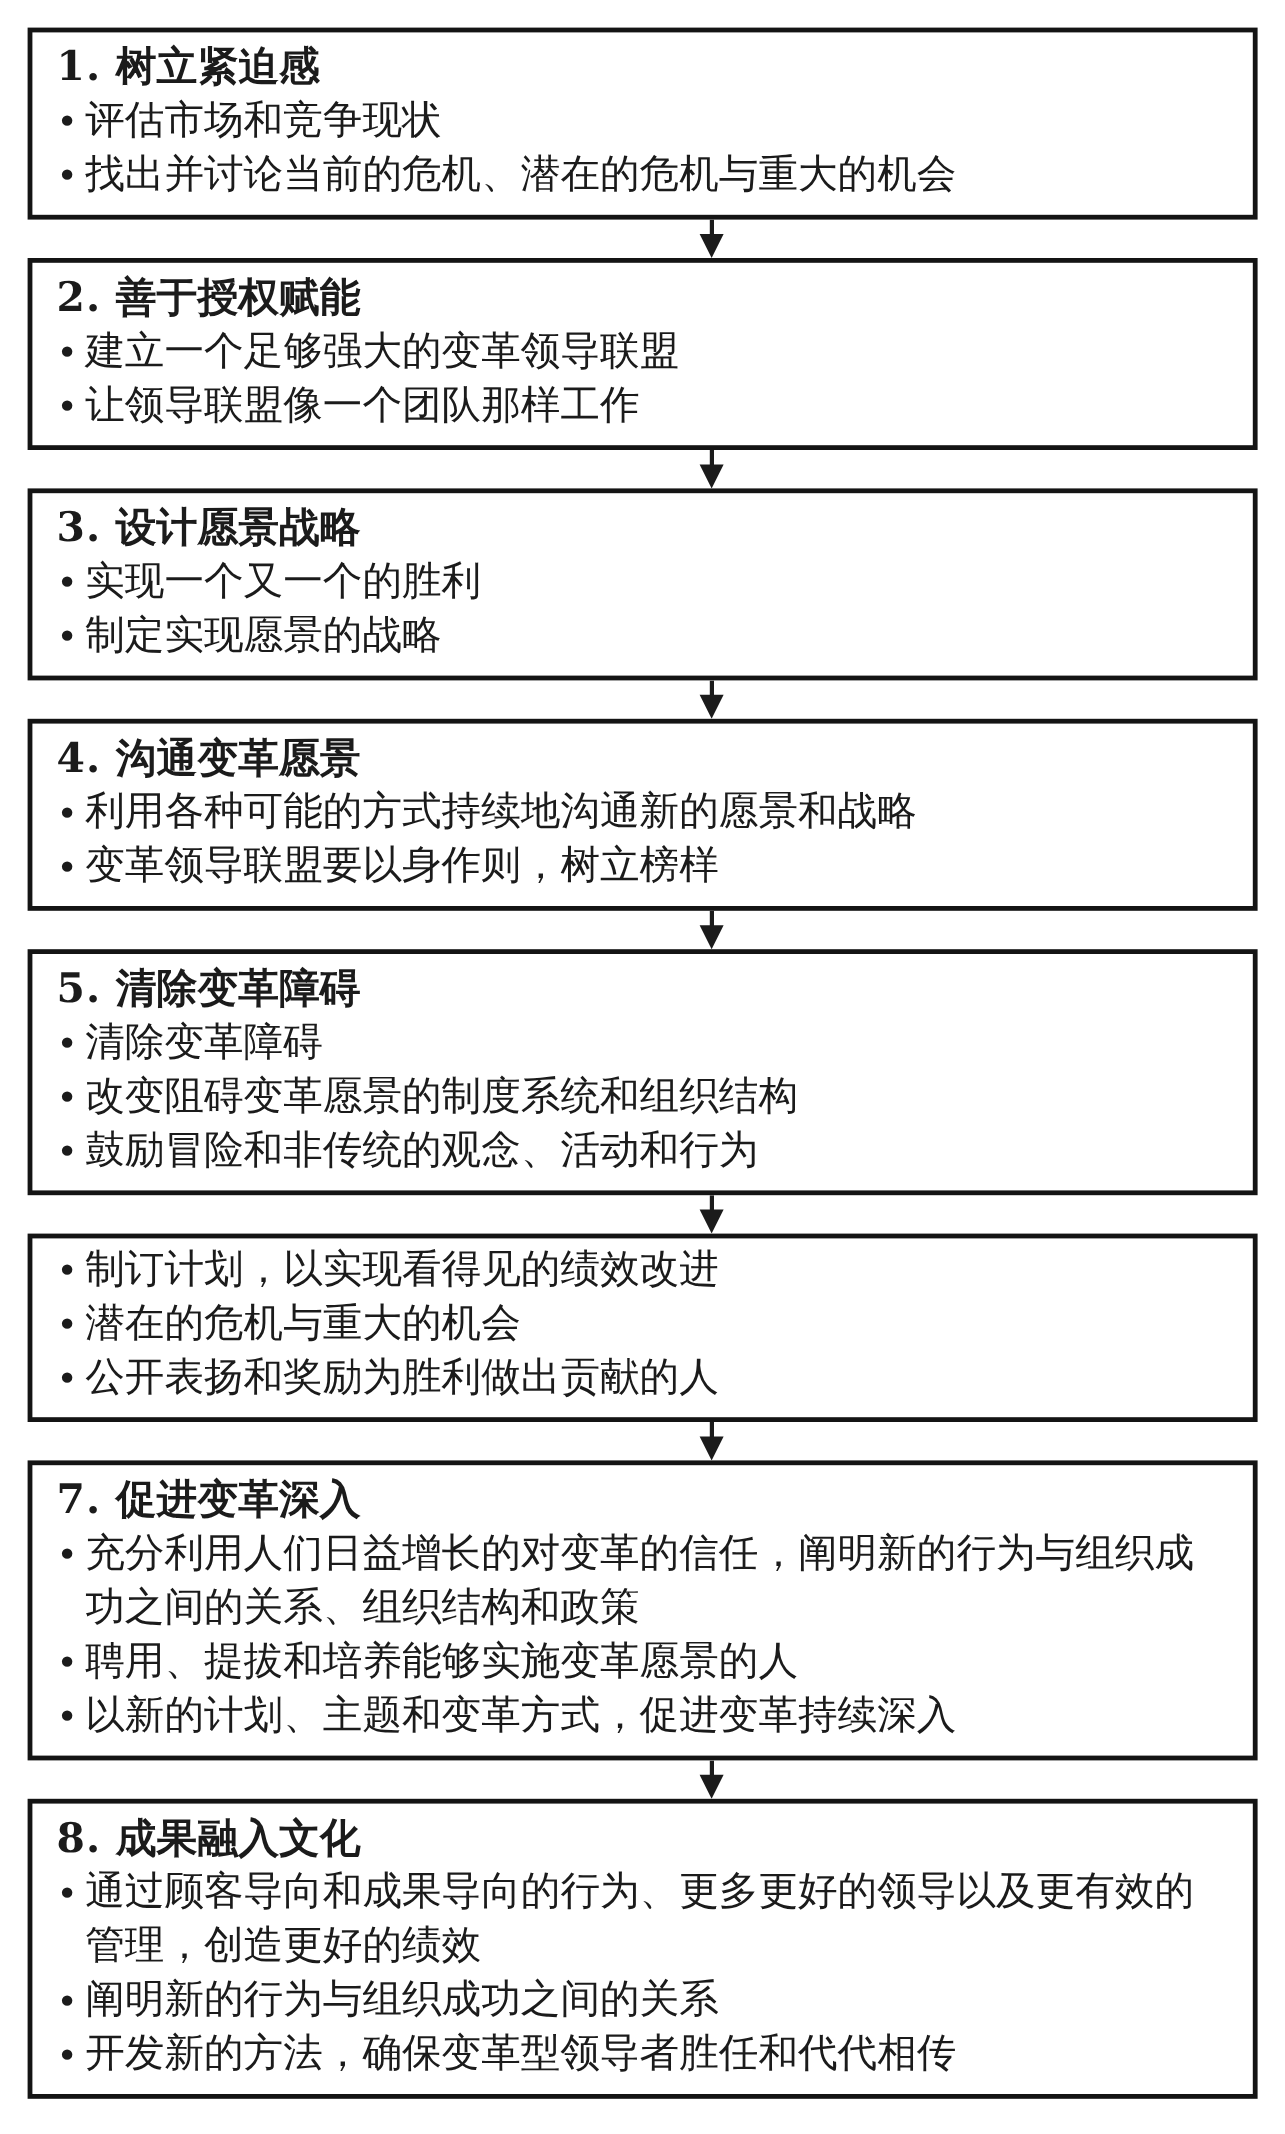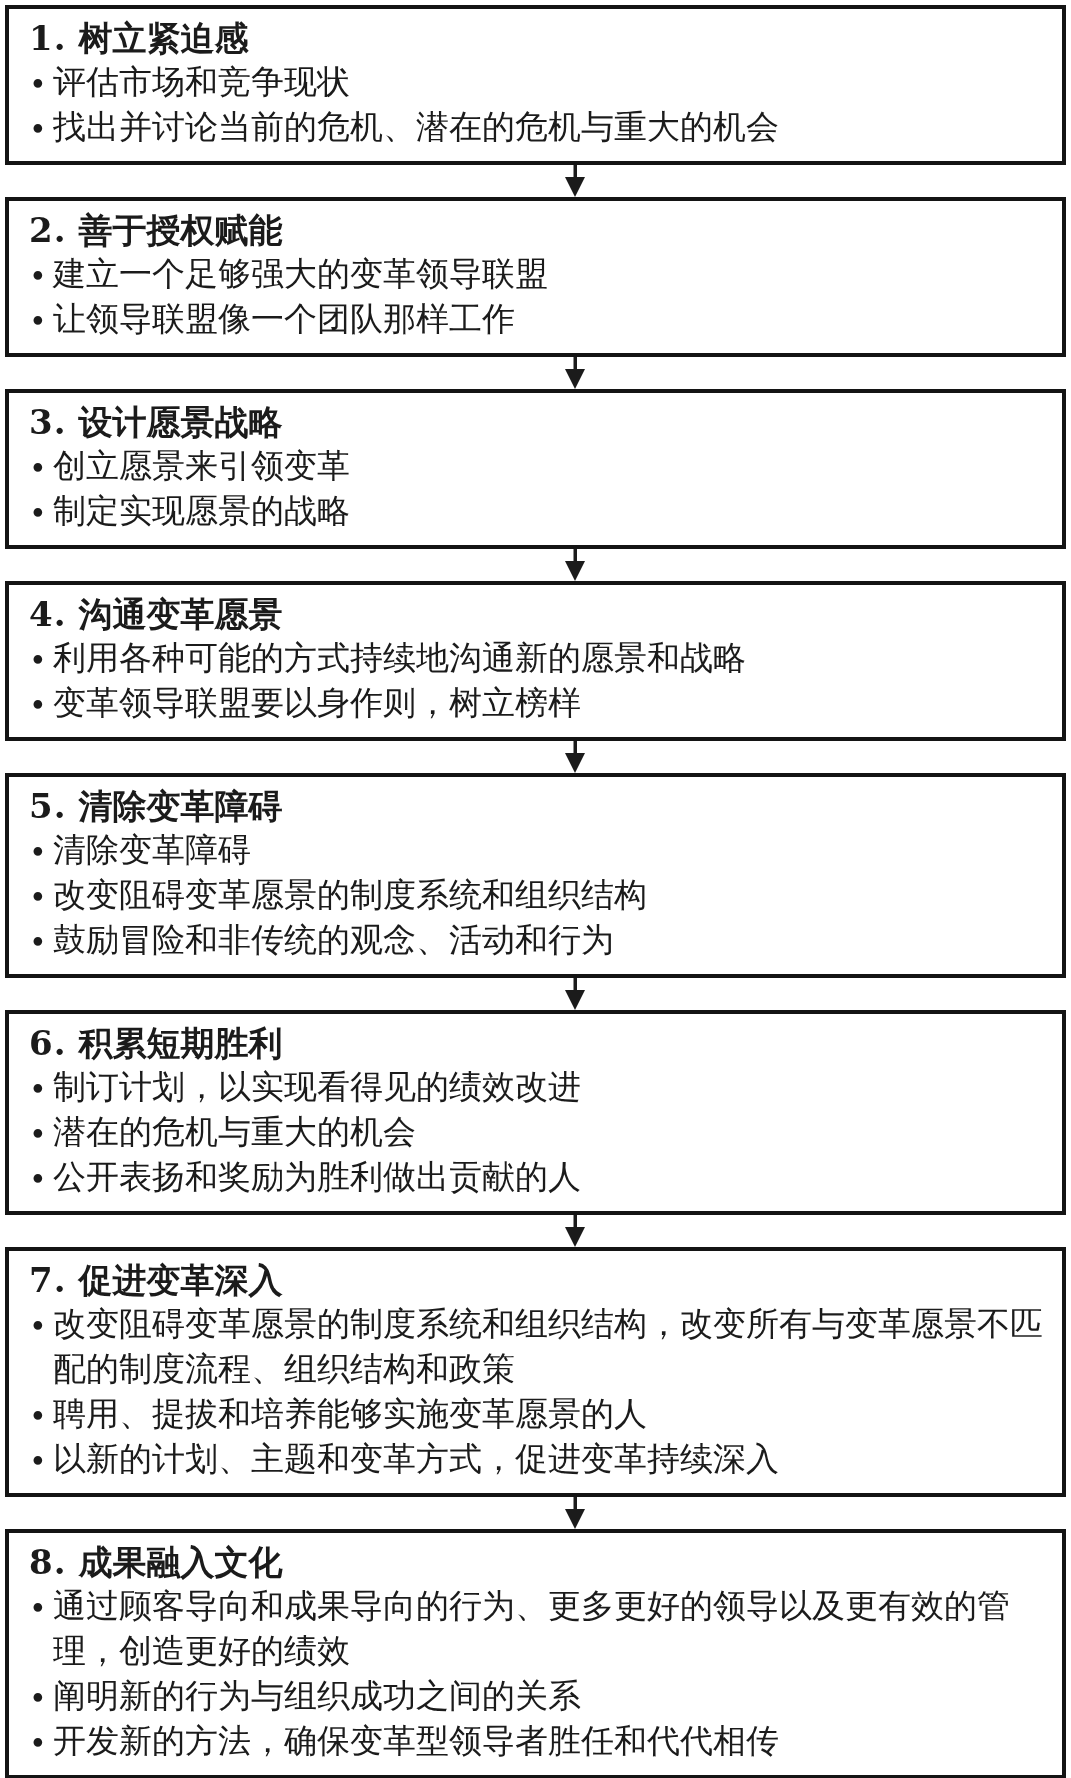--- a/index.html
+++ b/index.html
@@ -6,21 +6,21 @@
     margin: 0;
     padding: 0;
     background: #ffffff;
     font-family: "DejaVu Serif", "Liberation Serif", serif;
     color: #1b1b1b;
   }
   .page {
     width: 1071px;
     height: 1778px;
     box-sizing: border-box;
-    padding: 5px;
+    padding: 23px;
     background: #ffffff;
     overflow: hidden;
   }
   .step-box {
     box-sizing: border-box;
     border: 4px solid #141414;
     background: #ffffff;
     padding: 5px 18px 9px 20px;
   }
   .step-title {
@@ -107,21 +107,21 @@
         <polygon points="3,12 23,12 13,32" fill="#1b1b1b"></polygon>
       </svg>
   </div>
 
   <section class="step-box">
     <div class="step-title">
       <span class="step-number">3.</span><span class="step-name">设计愿景战略</span>
     </div>
     <div class="bullet">
       <span class="dot">•</span>
-      <span class="bullet-text">创立愿景来引领变革</span>
+      <span class="bullet-text">实现一个又一个的胜利</span>
     </div>
     <div class="bullet">
       <span class="dot">•</span>
       <span class="bullet-text">制定实现愿景的战略</span>
     </div>
   </section>
 
   <div class="arrow">
     <svg width="26" height="32" viewBox="0 0 26 32">
         <rect x="11.5" y="0" width="3.5" height="15" fill="#1b1b1b"></rect>
@@ -169,23 +169,20 @@
   </section>
 
   <div class="arrow">
     <svg width="26" height="32" viewBox="0 0 26 32">
         <rect x="11.5" y="0" width="3.5" height="15" fill="#1b1b1b"></rect>
         <polygon points="3,12 23,12 13,32" fill="#1b1b1b"></polygon>
       </svg>
   </div>
 
   <section class="step-box">
-    <div class="step-title">
-      <span class="step-number">6.</span><span class="step-name">积累短期胜利</span>
-    </div>
     <div class="bullet">
       <span class="dot">•</span>
       <span class="bullet-text">制订计划，以实现看得见的绩效改进</span>
     </div>
     <div class="bullet">
       <span class="dot">•</span>
       <span class="bullet-text">潜在的危机与重大的机会</span>
     </div>
     <div class="bullet">
       <span class="dot">•</span>
@@ -199,21 +196,21 @@
         <polygon points="3,12 23,12 13,32" fill="#1b1b1b"></polygon>
       </svg>
   </div>
 
   <section class="step-box">
     <div class="step-title">
       <span class="step-number">7.</span><span class="step-name">促进变革深入</span>
     </div>
     <div class="bullet">
       <span class="dot">•</span>
-      <span class="bullet-text">改变阻碍变革愿景的制度系统和组织结构，改变所有与变革愿景不匹配的制度流程、组织结构和政策</span>
+      <span class="bullet-text">充分利用人们日益增长的对变革的信任，阐明新的行为与组织成功之间的关系、组织结构和政策</span>
     </div>
     <div class="bullet">
       <span class="dot">•</span>
       <span class="bullet-text">聘用、提拔和培养能够实施变革愿景的人</span>
     </div>
     <div class="bullet">
       <span class="dot">•</span>
       <span class="bullet-text">以新的计划、主题和变革方式，促进变革持续深入</span>
     </div>
   </section>

